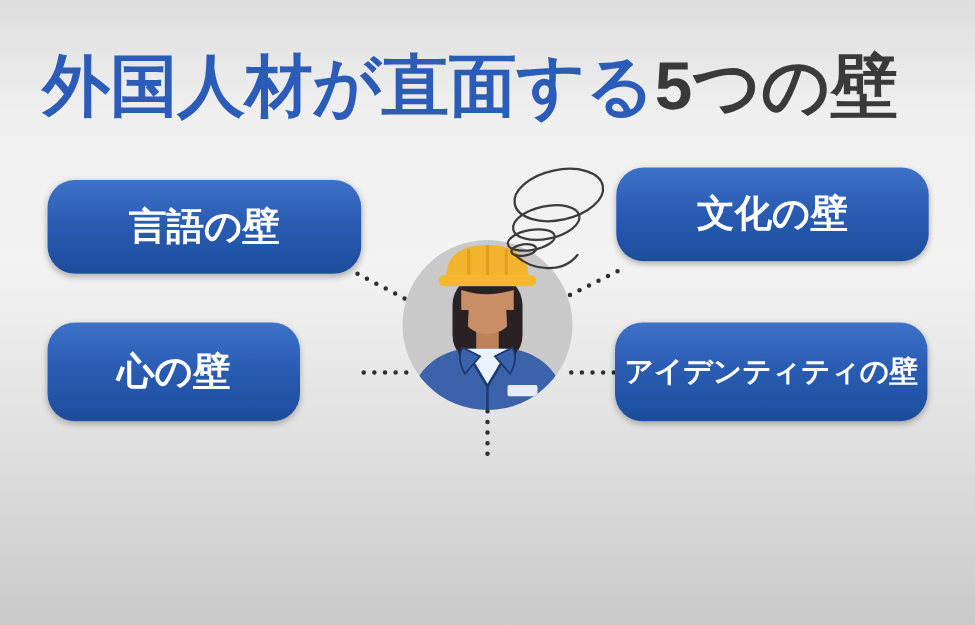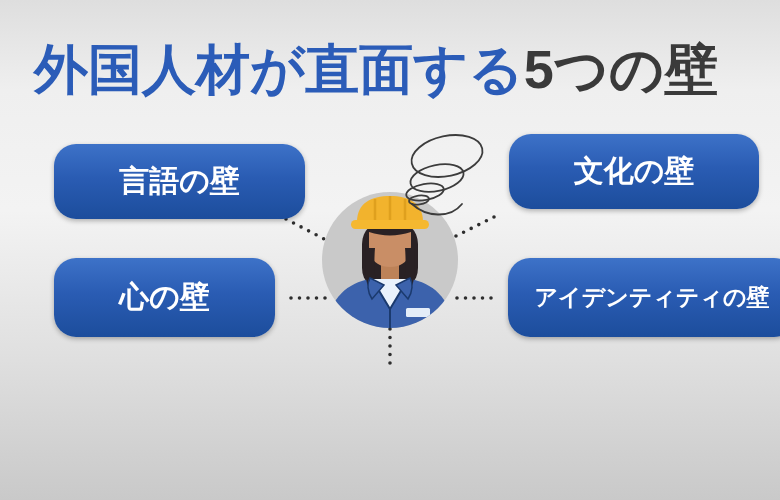--- a/index.html
+++ b/index.html
@@ -19,26 +19,25 @@
   .title .t-blue{color:#2b5cb8;}
   .title .t-dark{color:#3a3a3a;margin-top:48px;}
   .wall-box{
     position:absolute;
     background:linear-gradient(180deg,#3d72c8 0%,#2a5cb3 45%,#1c4d9c 100%);
     border-radius:22px;
     color:#ffffff;font-weight:bold;font-size:30px;
     display:flex;align-items:center;justify-content:center;
     box-shadow:0 2px 5px rgba(0,0,0,0.28);
     white-space:nowrap;
-    margin-left:16px;
   }
   .box-language{left:38px;top:144px;width:251px;height:75px;}
   .box-culture{left:493px;top:134px;width:250px;height:75px;}
-  .box-mind{left:38px;top:258px;width:221px;height:79px;}
-  .box-identity{left:492px;top:258px;width:288px;height:79px;font-size:23px;}
+  .box-mind{left:38px;top:258px;width:202px;height:79px;}
+  .box-identity{left:492px;top:258px;width:250px;height:79px;font-size:23px;}
   .box-system{left:263px;top:368px;width:255px;height:76px;}
   .connectors{position:absolute;left:0;top:0;pointer-events:none;}
   .avatar-circle{
     position:absolute;left:322px;top:192px;width:136px;height:136px;
     border-radius:50%;background:#c9c9c9;overflow:hidden;
   }
   .scribble{position:absolute;left:392px;top:130px;pointer-events:none;}
 </style>
 </head>
 <body>

